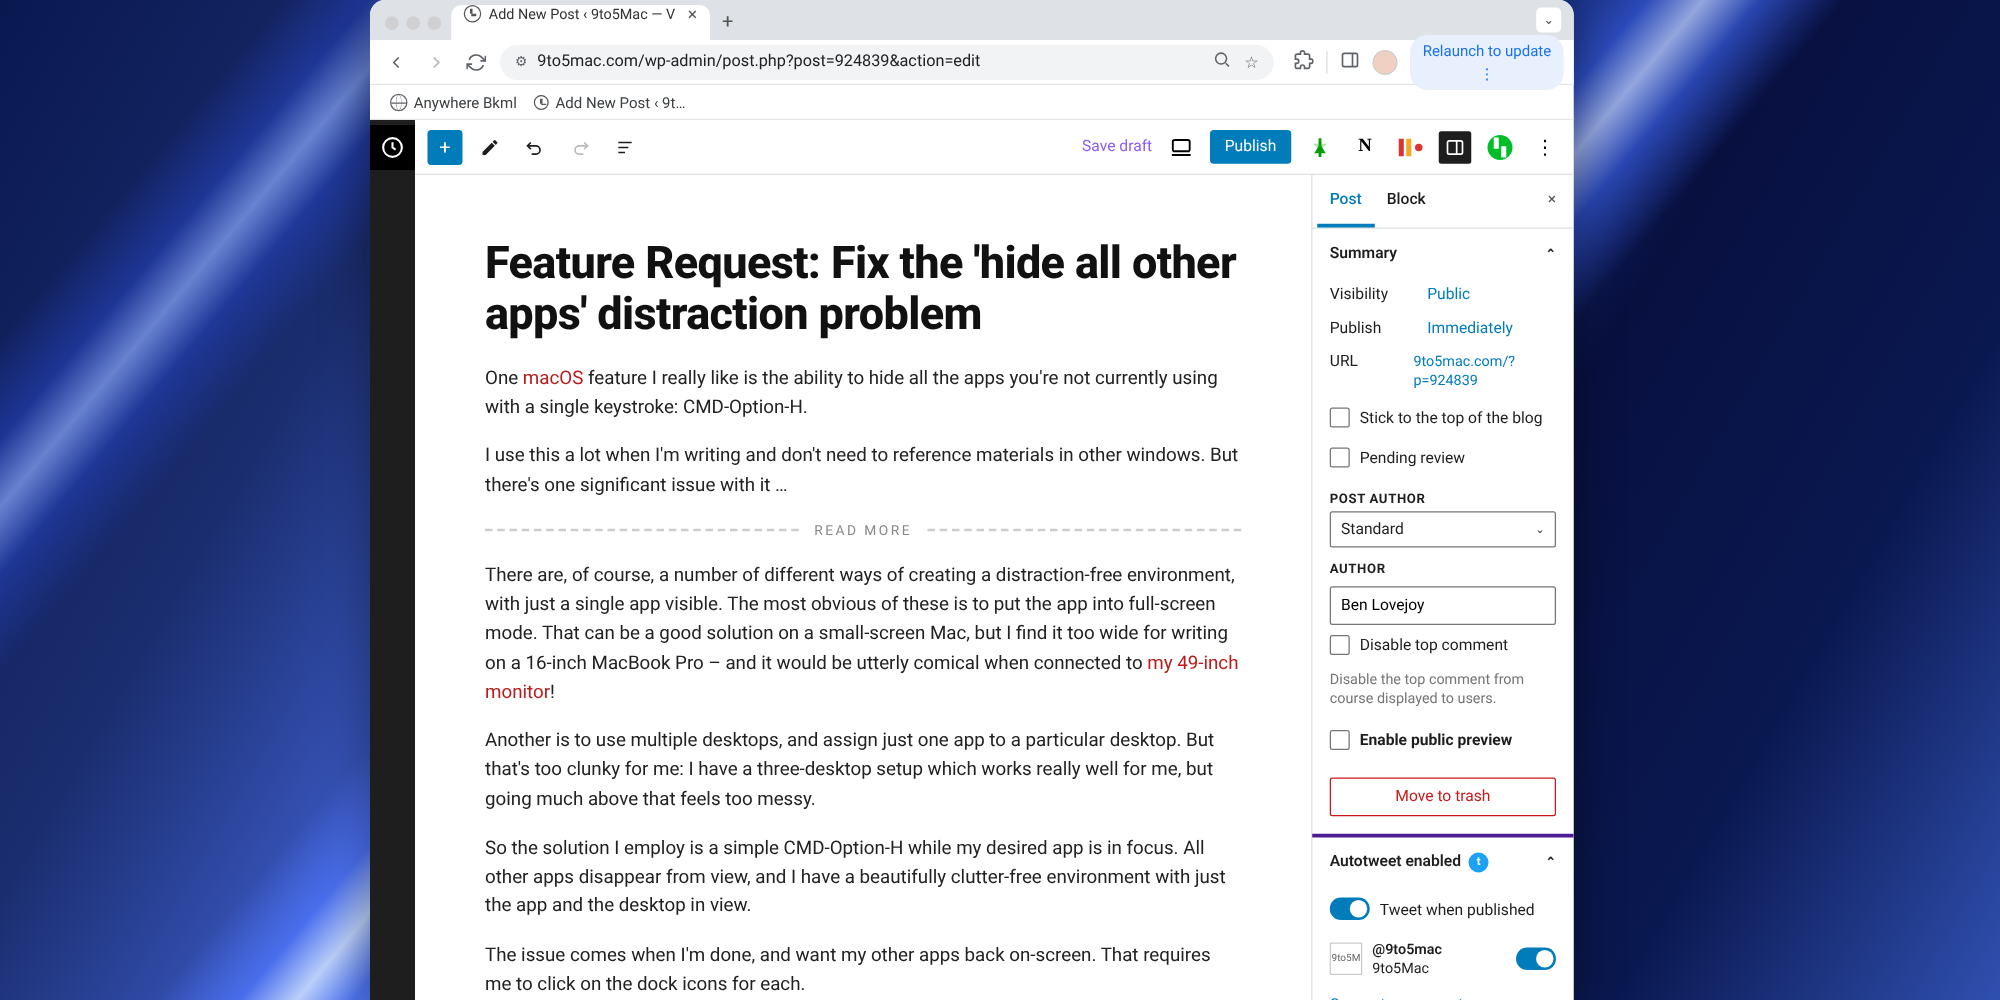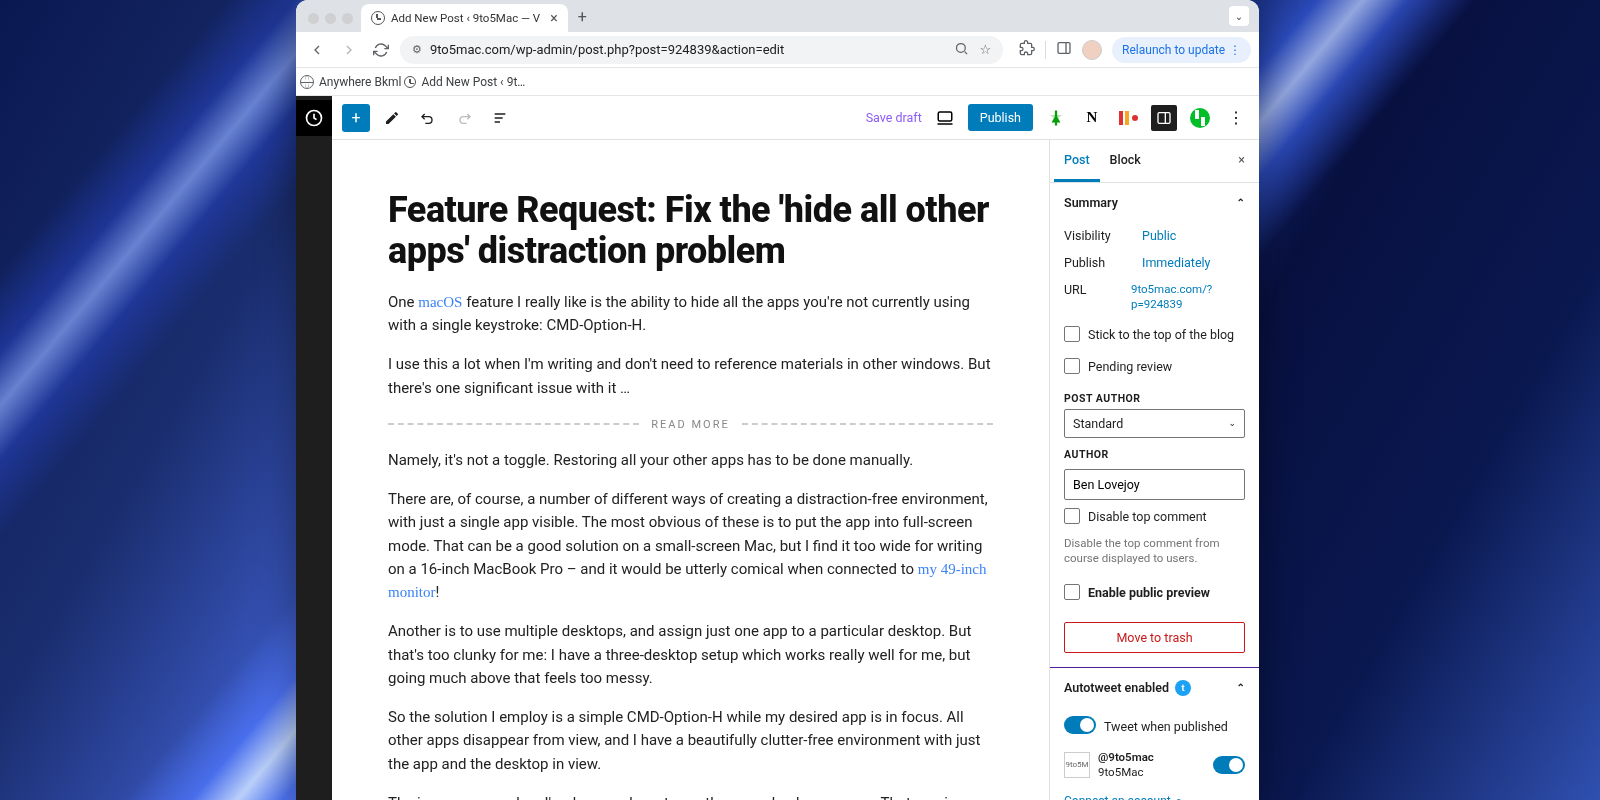--- a/index.html
+++ b/index.html
@@ -7,40 +7,40 @@
   body::before { content:""; position:absolute; inset:0;
      background:
       linear-gradient(130deg,transparent 35%,rgba(80,120,255,.7) 38%,rgba(200,220,255,.9) 40%,rgba(80,120,255,.7) 42%,transparent 45%),
       linear-gradient(130deg,transparent 55%,rgba(60,100,240,.6) 58%,rgba(180,200,255,.8) 60%,rgba(60,100,240,.6) 62%,transparent 65%),
       linear-gradient(130deg,transparent 10%,rgba(40,70,200,.5) 13%,rgba(140,170,255,.7) 15%,rgba(40,70,200,.5) 17%,transparent 20%);
   }
   .window { position:absolute; left:296px; top:0; width:963px; height:800px; background:#fff; border-radius:12px 12px 0 0; overflow:hidden; box-shadow:0 10px 40px rgba(0,0,0,.4); }
   .tabbar { height:32px; background:#dee1e6; display:flex; align-items:flex-end; padding-left:8px; }
   .traffic { display:flex; gap:6px; align-items:center; padding:0 8px 8px 4px; }
   .dot { width:11px; height:11px; border-radius:50%; background:#d0d0d2; }
-  .tab { background:#fff; border-radius:8px 8px 0 0; height:28px; display:flex; align-items:center; padding:0 10px; gap:6px; font-size:11.5px; color:#333; max-width:230px; }
+  .tab { background:#fff; border-radius:8px 8px 0 0; height:28px; display:flex; align-items:flex-start; padding:0 10px; gap:6px; font-size:11.5px; color:#333; max-width:230px; }
   .tab-icon { width:14px; height:14px; border:1.5px solid #555; border-radius:50%; position:relative; flex-shrink:0; }
   .tab-icon::after { content:""; position:absolute; width:1.5px; height:4px; background:#555; left:4px; top:2px; transform-origin:bottom; }
   .tab-icon::before { content:""; position:absolute; width:4px; height:1.5px; background:#555; left:5px; top:6px; }
   .tab-close { color:#555; font-size:14px; margin-left:4px; cursor:pointer; }
   .newtab { color:#555; font-size:16px; padding:0 10px 6px; cursor:pointer; }
   .tabbar-right { margin-left:auto; padding:0 10px 6px; }
   .tabdrop { width:20px; height:20px; border-radius:4px; background:#fff; display:flex; align-items:center; justify-content:center; font-size:10px; color:#444; }
   .addrbar { height:36px; display:flex; align-items:center; padding:0 8px; gap:6px; border-bottom:1px solid #e5e5e7; background:#fff;}
   .navbtn { width:26px; height:26px; display:flex; align-items:center; justify-content:center; color:#5f6368; cursor:pointer; border-radius:13px;}
   .navbtn.disabled { color:#b5b5b7; }
   .navbtn svg { width:16px; height:16px; }
   .omnibox { flex:1; background:#f1f3f4; border-radius:18px; height:28px; display:flex; align-items:center; padding:0 12px; gap:8px; font-size:13px; color:#202124; }
   .siteinfo { font-size:11px; color:#5f6368; }
   .omni-actions { display:flex; gap:10px; align-items:center; color:#5f6368;}
   .toolbar-icons { display:flex; align-items:center; gap:10px; padding-left:10px; color:#5f6368;}
-  .pill-btn { background:#e8f0fe; color:#1a73e8; font-size:12px; padding:6px 10px; border-radius:14px; display:flex; align-items:center; gap:4px; cursor:pointer;}
+  .pill-btn { background:#e8f0fe; color:#1a73e8; font-size:12px; padding:6px 10px; border-radius:14px; display:flex; align-items:center; gap:4px; cursor:pointer;flex-direction:column;}
   .avatar { width:20px; height:20px; border-radius:50%; background:#f0d0c0; border:1px solid #ccc;}
   .vsep { width:1px; height:18px; background:#dadce0;}
-  .bookbar { height:28px; display:flex; align-items:center; padding:0 4px; gap:3px; font-size:12px; color:#3c4043; border-bottom:1px solid #e5e5e7; }
+  .bookbar { height:28px; display:flex; align-items:center; padding:0 16px; gap:14px; font-size:12px; color:#3c4043; border-bottom:1px solid #e5e5e7; }
   .bookitem { display:flex; align-items:center; gap:5px; cursor:pointer;}
   .globe { width:14px; height:14px; border:1px solid #5f6368; border-radius:50%; position:relative; }
   .globe::after { content:""; position:absolute; inset:0; border-left:1px solid #5f6368; border-right:1px solid #5f6368; border-radius:50%; transform:scaleX(.4);}
   .globe::before { content:""; position:absolute; left:0; right:0; top:50%; height:1px; background:#5f6368;}
   .wp { display:flex; height:calc(100% - 96px); }
   .wp-rail { width:36px; background:#1e1e1e; display:flex; flex-direction:column; align-items:center; padding-top:4px;}
   .wp-rail-item { width:36px; height:36px; display:flex; align-items:center; justify-content:center; background:#000;}
   .wp-rail-item svg { stroke:#fff;}
   .wp-main { flex:1; display:flex; flex-direction:column; }
   .wp-top { height:44px; border-bottom:1px solid #e0e0e0; display:flex; align-items:center; padding:0 10px; gap:8px;}
@@ -52,29 +52,29 @@
   .pub-btn { background:#007cba; color:#fff; font-size:12.5px; padding:6px 12px; border-radius:3px; cursor:pointer;}
   .icon-btn { width:26px; height:26px; display:flex; align-items:center; justify-content:center; cursor:pointer;}
   .icon-btn.dark { background:#1e1e1e; color:#fff; border-radius:2px;}
   .jetpack { width:20px; height:20px; border-radius:50%; background:#00be28; position:relative;}
   .jetpack::after { content:""; position:absolute; width:4px; height:9px; background:#fff; left:5px; top:2px;}
   .jetpack::before { content:""; position:absolute; width:4px; height:9px; background:#fff; right:5px; bottom:2px;}
   .wp-body { flex:1; display:flex; overflow:hidden;}
   .editor { flex:1; overflow-y:auto; padding:50px 56px 30px 56px; }
   .editor h1 { font-size:36px; font-weight:800; line-height:1.15; color:#111; margin-bottom:18px; letter-spacing:-.5px;}
   .editor p { font-size:15px; line-height:1.55; color:#222; margin-bottom:16px;}
-  .editor a { color:#3b82f6; text-decoration:none;font-family:Liberation Serif, serif;}
+  .editor a { color:#b91c1c; text-decoration:none;}
   .readmore { display:flex; align-items:center; gap:12px; margin:18px 0; font-size:11px; letter-spacing:2px; color:#888;}
   .dashline { flex:1; border-top:2px dashed #ccc;}
   .sidebar { width:210px; border-left:1px solid #e0e0e0; overflow-y:auto; font-size:12.5px; color:#1e1e1e;}
   .sb-tabs { display:flex; border-bottom:1px solid #e0e0e0; padding:0 4px;}
   .sb-tab { padding:12px 10px; font-size:12.5px; cursor:pointer; border-bottom:3px solid transparent; font-weight:500;}
   .sb-tab.active { border-bottom-color:#007cba; color:#007cba;}
   .sb-close { margin-left:auto; padding:12px 10px; cursor:pointer; color:#555;}
-  .sb-panel { border-bottom:1px solid #4c1d95; }
+  .sb-panel { border-bottom:3px solid #4c1d95; }
   .sb-panel-head { display:flex; align-items:center; padding:12px 14px; font-weight:600; cursor:pointer;}
   .sb-panel-head .chev { margin-left:auto; font-size:10px;}
   .sb-panel-body { padding:0 14px 14px;}
   .sb-row { display:flex; padding:6px 0; align-items:flex-start;}
   .sb-row-label { width:78px; color:#1e1e1e;}
   .sb-row-val { color:#007cba; cursor:pointer;}
   .sb-row-val.small { font-size:11.5px; line-height:1.3;}
   .chk-row { display:flex; align-items:flex-end; gap:8px; padding:8px 0;}
   .chk { width:16px; height:16px; border:1px solid #757575; border-radius:2px; cursor:pointer; flex-shrink:0;}
   .sb-subhead { font-size:10.5px; font-weight:700; letter-spacing:.5px; color:#1e1e1e; margin:10px 0 4px;}
@@ -250,21 +250,20 @@
       <div class="wp-body">
         <div class="editor">
           <h1>Feature Request: Fix the 'hide all other apps' distraction problem</h1>
           <p><span>One </span><a href="#">macOS</a><span> feature I really like is the ability to hide all the apps you're not currently using with a single keystroke: CMD-Option-H.</span></p>
           <p>I use this a lot when I'm writing and don't need to reference materials in other windows. But there's one significant issue with it …</p>
           <div class="readmore">
             <div class="dashline"></div>
             <span>READ MORE</span>
             <div class="dashline"></div>
           </div>
-          <p>Namely, it's not a toggle. Restoring all your other apps has to be done manually.</p>
           <p><span>There are, of course, a number of different ways of creating a distraction-free environment, with just a single app visible. The most obvious of these is to put the app into full-screen mode. That can be a good solution on a small-screen Mac, but I find it too wide for writing on a 16-inch MacBook Pro – and it would be utterly comical when connected to </span><a href="#">my 49-inch monitor</a><span>!</span></p>
           <p>Another is to use multiple desktops, and assign just one app to a particular desktop. But that's too clunky for me: I have a three-desktop setup which works really well for me, but going much above that feels too messy.</p>
           <p>So the solution I employ is a simple CMD-Option-H while my desired app is in focus. All other apps disappear from view, and I have a beautifully clutter-free environment with just the app and the desktop in view.</p>
           <p>The issue comes when I'm done, and want my other apps back on-screen. That requires me to click on the dock icons for each.</p>
 
         </div>
 
         <div class="sidebar">
           <div class="sb-tabs">
             <div class="sb-tab active">Post</div>

